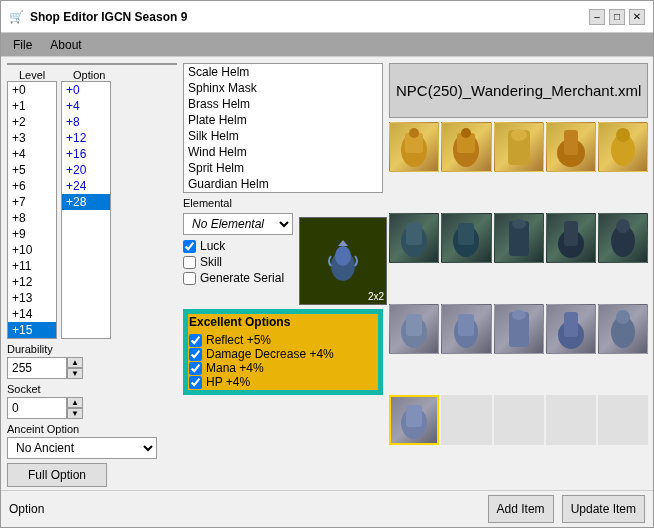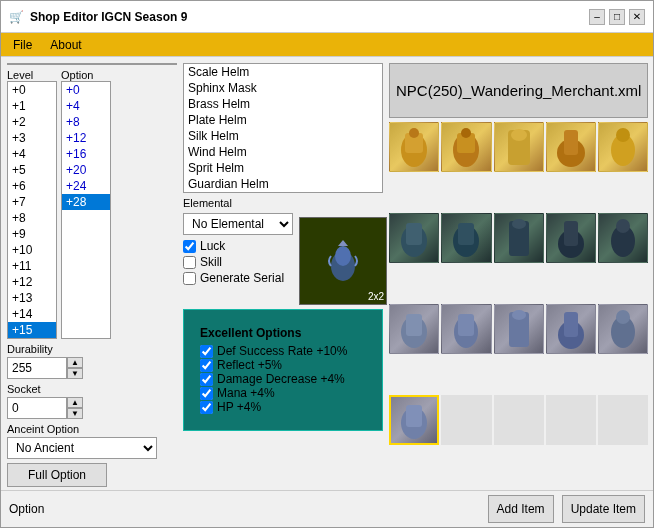--- a/index.html
+++ b/index.html
@@ -2,21 +2,21 @@
 <html><head>
   <meta charset="utf-8">
   <style>
     * { box-sizing: border-box; margin: 0; padding: 0; font-family: 'Segoe UI', Tahoma, Geneva, Verdana, sans-serif; font-size: 12px; }
     body { background: #f0f0f0; width: 654px; height: 528px; overflow: hidden; }
     .window { width: 654px; height: 528px; background: #f0f0f0; border: 1px solid #999; display: flex; flex-direction: column; }
     .title-bar { background: #fff; padding: 4px 8px; display: flex; align-items: center; justify-content: space-between; border-bottom: 1px solid #ccc; height: 32px; }
     .title-bar-left { display: flex; align-items: center; gap: 6px; font-weight: 600; font-size: 12px; }
     .title-bar-controls { display: flex; gap: 4px; }
     .title-btn { width: 16px; height: 16px; background: #e0e0e0; border: 1px solid #aaa; display: flex; align-items: center; justify-content: center; font-size: 10px; cursor: pointer; }
-    .menu-bar { background: #eab308; border-bottom: 1px solid #ccc; padding: 2px 4px; display: flex; gap: 2px; height: 24px; align-items: center; }
+    .menu-bar { background: #a3a3a3; border-bottom: 1px solid #ccc; padding: 2px 4px; display: flex; gap: 2px; height: 24px; align-items: center; }
     .menu-item { padding: 2px 8px; cursor: pointer; }
     .main-content { display: flex; flex: 1; padding: 6px; gap: 6px; overflow: hidden; }
     .left-panel { display: flex; gap: 4px; width: 170px; flex-shrink: 0; }
     .list-box { flex: 1; border: 1px solid #999; background: white; overflow-y: auto; }
     .list-item { padding: 1px 4px; cursor: pointer; white-space: nowrap; }
     .item-list-box { border: 1px solid #999; background: white; height: 130px; overflow-y: auto; }
     .section-label { font-size: 11px; }
     select { border: 1px solid #999; background: white; padding: 2px 4px; font-size: 12px; width: 100%; }
     .preview-area { background: #2a3a00; width: 88px; height: 88px; border: 1px solid #666; display: flex; align-items: center; justify-content: center; position: relative; flex-shrink: 0; align-self: flex-start; margin-top: 20px; }
     .preview-label { position: absolute; bottom: 2px; right: 2px; color: white; font-size: 10px; }
@@ -27,36 +27,36 @@
     .level-item.selected { background: #0078d7; color: white; }
     .durability-section, .socket-section { margin-top: 4px; }
     .field-label { font-size: 11px; margin-bottom: 2px; }
     .number-input-group { display: flex; align-items: center; gap: 0; }
     .number-input { border: 1px solid #999; background: white; padding: 2px 4px; width: 60px; height: 22px; }
     .spin-buttons { display: flex; flex-direction: column; }
     .spin-btn { width: 16px; height: 11px; background: #e0e0e0; border: 1px solid #999; display: flex; align-items: center; justify-content: center; font-size: 8px; cursor: pointer; line-height: 1; }
     .ancient-section { margin-top: 4px; }
     .ancient-select { width: 150px; }
     .full-option-btn { margin-top: 4px; padding: 4px 8px; background: #e0e0e0; border: 1px solid #999; cursor: pointer; width: 100px; text-align: center; }
-    .excellent-section { background: #0f766e; border: 1px solid #14b8a6; padding: 16px; }
+    .excellent-section { background: #eab308; border: 5px solid #14b8a6; padding: 1px; }
     .excellent-title { font-weight: bold; margin-bottom: 4px; }
     .excellent-item { display: flex; align-items: center; gap: 4px; }
     .npc-panel { display: flex; flex-direction: column; gap: 4px; flex: 1; }
     .npc-title { background: #d0d0d0; padding: 18px 6px; font-size: 15px; text-align: center; border: 1px solid #999; }
     .npc-item { border: 1px solid transparent; display: flex; align-items: center; justify-content: center; height: 50px; background: #e8e8e8; cursor: pointer; }
     .npc-item.selected-npc { border: 2px solid #ffd700; }
     .armor-gold { background: linear-gradient(135deg, #c8a840 0%, #e8c860 50%, #a87830 100%); }
     .armor-silver { background: linear-gradient(135deg, #808090 0%, #a0a0b0 50%, #606070 100%); }
     .armor-dark { background: linear-gradient(135deg, #304040 0%, #507060 50%, #203030 100%); }
     .action-btn { padding: 6px 8px; background: #e0e0e0; border: 1px solid #999; cursor: pointer; font-size: 12px; }
     .option-item { padding: 1px 4px; cursor: pointer; color: #0000cc; }
     .option-item.selected { background: #0078d7; color: white; }
     .left-level-opt { display: flex; flex-direction: column; }
     .level-opt-row { display: flex; gap: 4px; }
-    .col-header { font-size: 11px; font-weight: normal; }
+    .col-header { font-size: 11px; font-weight: normal; margin-left: 12px; }
   </style>
 </head>
 <body>
 
 <div class="window">
 
   <div class="title-bar">
     <div class="title-bar-left">
       <span>🛒</span>
       <span>Shop Editor IGCN Season 9</span>
@@ -164,21 +164,21 @@
         <div class="list-item">Silk Helm</div>
         <div class="list-item">Wind Helm</div>
         <div class="list-item">Sprit Helm</div>
         <div class="list-item">Guardian Helm</div>
 
       </div>
 
       <div style="display:flex;gap:6px;">
         <div style="display:flex;flex-direction:column;gap:4px;flex:1;">
           <div class="section-label">Elemental</div>
-          <select style="width:110px;">
+          <select style="width:110px;font-style:italic;">
             <option>No Elemental</option>
             <option>Fire</option>
             <option>Water</option>
           </select>
           <div class="checkbox-group">
             <div class="checkbox-row">
               <input type="checkbox" checked="" style="">
               <span>Luck</span>
             </div>
             <div class="checkbox-row">
@@ -204,24 +204,20 @@
             </svg>
             <span class="preview-label">2x2</span>
           </div>
         </div>
       </div>
 
       <div class="excellent-section">
         <div class="excellent-title">Excellent Options</div>
         <div class="excellent-item">
           <input type="checkbox" checked="" style="">
-          <span>Def Success Rate +10%</span>
-        </div>
-        <div class="excellent-item">
-          <input type="checkbox" checked="" style="">
           <span>Reflect +5%</span>
         </div>
         <div class="excellent-item">
           <input type="checkbox" checked="" style="">
           <span>Damage Decrease +4%</span>
         </div>
         <div class="excellent-item">
           <input type="checkbox" checked="" style="">
           <span>Mana +4%</span>
         </div>

